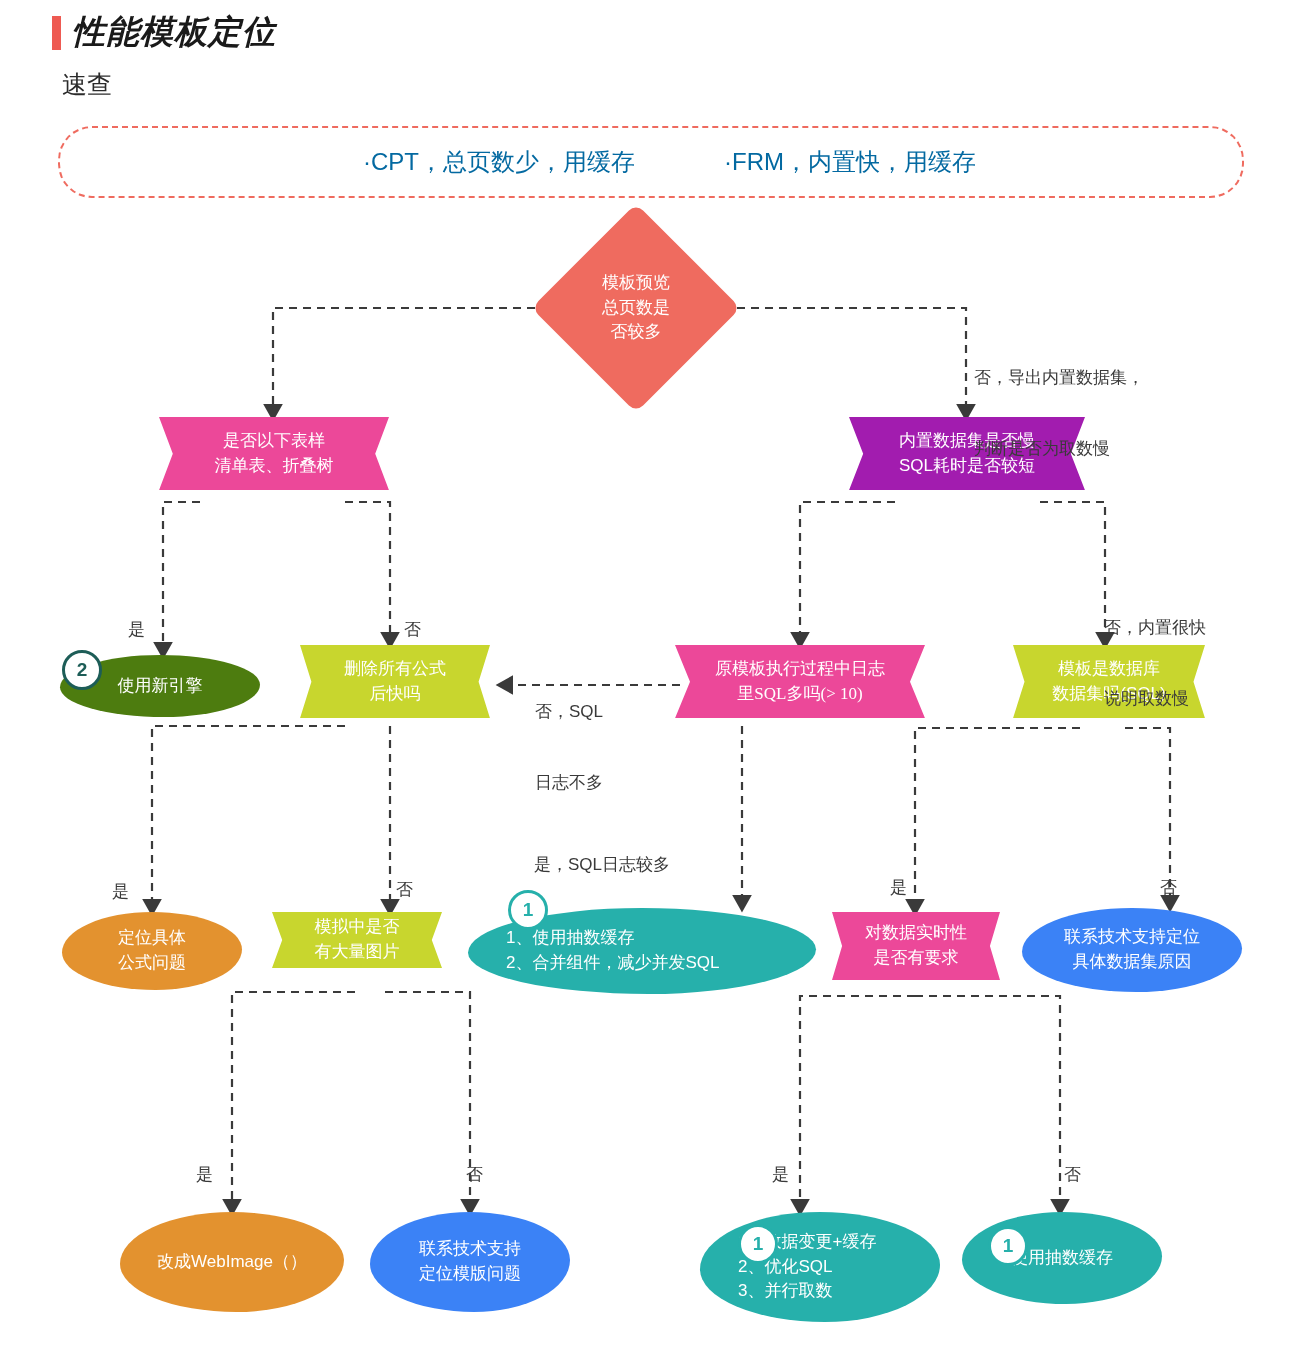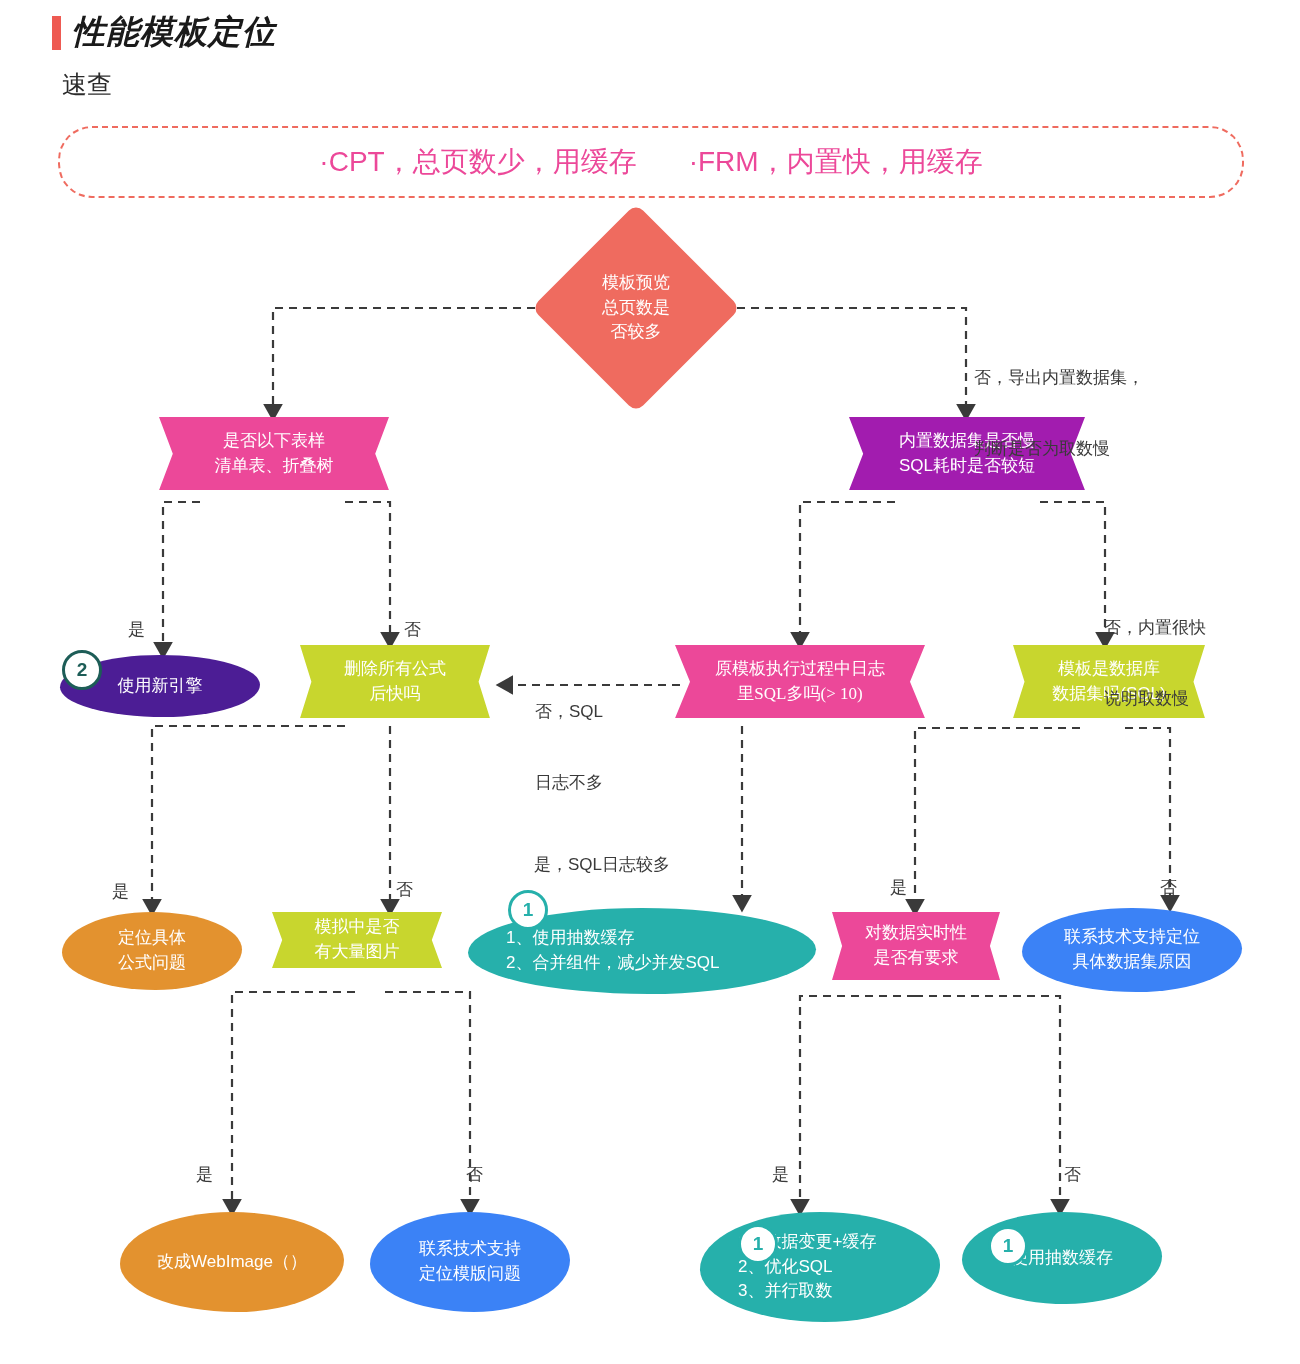--- a/index.html
+++ b/index.html
@@ -53,23 +53,24 @@
     width: 1182px;
     height: 68px;
     border: 2px dashed #ef6b5f;
     border-radius: 34px;
     display: flex;
     align-items: center;
     justify-content: center;
     gap: 52px;
   }
   .quick-item {
-    font-size: 28px;
-    color: #ec4899;
+    font-size: 24px;
+    color: #0369a1;
     white-space: nowrap;
+    margin-left: 37px;
   }
 
   
   .node {
     position: absolute;
     box-sizing: border-box;
     display: flex;
     flex-direction: column;
     align-items: center;
     justify-content: center;
@@ -103,21 +104,21 @@
   .banner.red { background: #ec4899; font-family: Liberation Serif, serif; }
   .banner.green { background: #a21caf; }
   .banner.greenlite { background: #c8d62e; }
 
   
   .blob {
     padding: 14px 20px;
     border-radius: 50% 50% 48% 52% / 52% 48% 52% 48%;
   }
   .blob.teal { background: #26b0ab; }
-  .blob.darkteal { background: #4c1d95; }
+  .blob.darkteal { background: #4d7c0f; }
   .blob.orange { background: #e3922f; }
   .blob.blue { background: #3b82f6; }
 
   .badge {
     position: absolute;
     width: 34px;
     height: 34px;
     border-radius: 50%;
     background: #ffffff;
     border: 3px solid #26b0ab;

